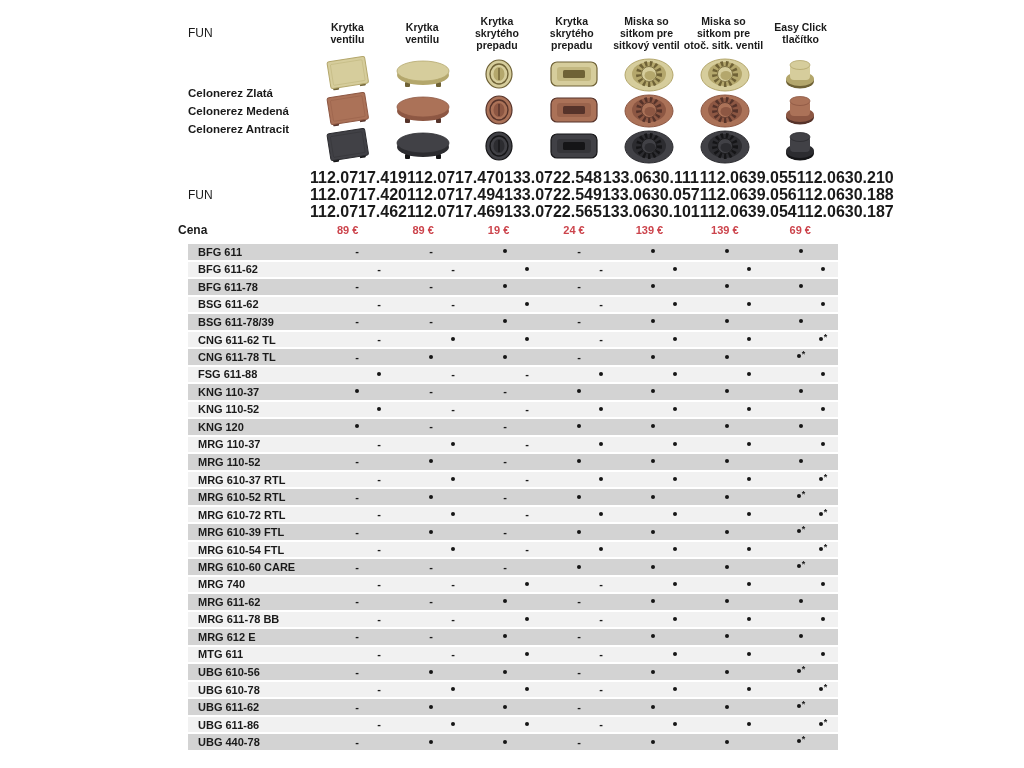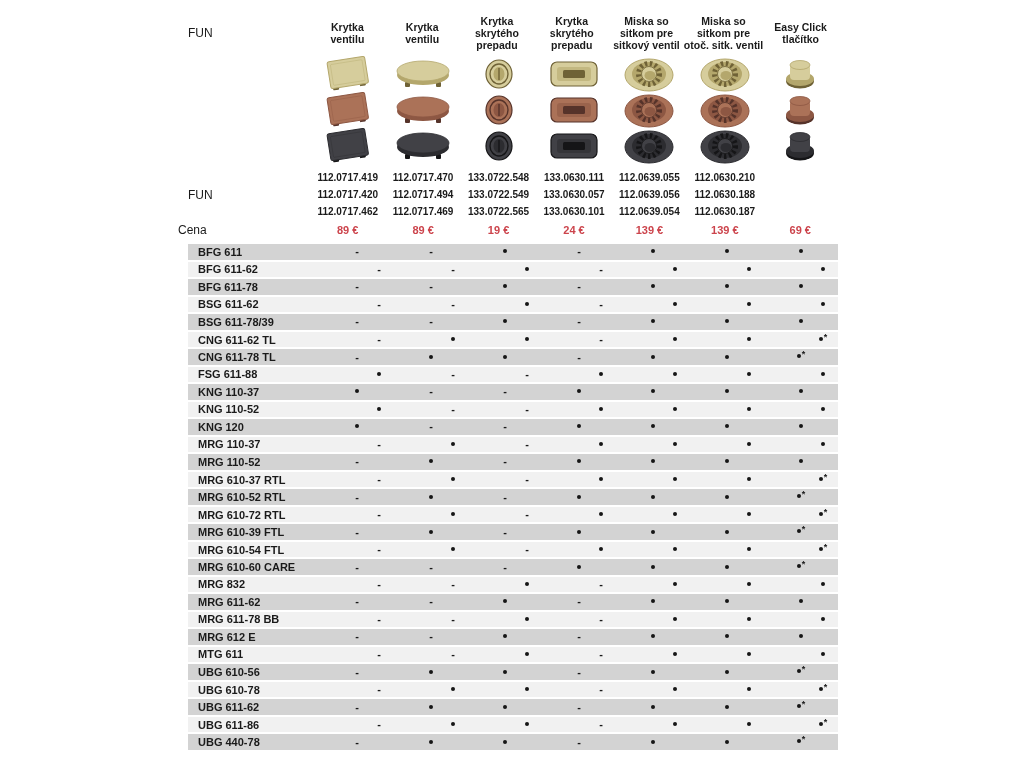--- a/index.html
+++ b/index.html
@@ -22,25 +22,25 @@
   .product-grid { height:108px; }
   .product-row { height:36px; }
   .product-cell { display:flex; justify-content:center; align-items:center; height:36px; }
   .product-cell svg { display:block; }
 
   .finish-labels { position:absolute; left:10px; top:84px; }
   .finish-label { font-weight:bold; font-size:11.5px; line-height:18px; white-space:nowrap; }
 
   
   .codes-row { margin-top:5px; height:51px; }
-  .code-col { text-align:center; font-weight:bold; font-size:10px; line-height:17px; white-space:nowrap; }
+  .code-col { text-align:center; font-weight:bold; font-size:16px; line-height:17px; white-space:nowrap; }
 
   
   .cena-row { margin-top:2px; height:16px; }
-  .cena-label { font-weight:normal; font-size:12px; padding-left:0; }
+  .cena-label { font-weight:bold; font-size:12px; padding-left:0; }
   .price { text-align:center; font-weight:bold; font-size:11px; }
 
   
   .matrix { margin-top:6px;margin-left:10px; }
   .m-row { height:15.5px; margin-bottom:2px; }
   .m-row:last-child { margin-bottom:0; }
   .m-row.odd  { background:#d3d3d3; }
   .m-row.even { background:#f1f1f1;gap:44px; }
   .m-label { font-weight:bold; font-size:11px; padding-left:10px; white-space:nowrap; }
   .m-cell { text-align:center; font-weight:bold; font-size:11px; line-height:15px; }
@@ -84,20 +84,25 @@
           <div>sitkom pre</div>
           <div>otoč. sitk. ventil</div>
         </div>
         <div class="col-title">
           <div>Easy Click</div>
           <div>tlačítko</div>
         </div>
       </div>
 
     <div class="product-grid" id="product-grid">
+      <div class="finish-labels" id="finish-labels">
+          <div class="finish-label">Celonerez Zlatá</div>
+          <div class="finish-label">Celonerez Medená</div>
+          <div class="finish-label">Celonerez Antracit</div>
+        </div>
     <div class="grid-row product-row">
           <div></div>
           <div class="product-cell">
             <svg width="64" height="36" viewBox="0 0 64 36" xmlns="http://www.w3.org/2000/svg">
               <g transform="rotate(-9 32 18)">
                 <rect x="15" y="28" width="6" height="4" rx="1" fill="#6f6236"></rect>
                 <rect x="42" y="28" width="6" height="4" rx="1" fill="#6f6236"></rect>
                 <rect x="13" y="3" width="38" height="27" rx="2" fill="#d6cd9c" stroke="#b4a76c" stroke-width="1"></rect>
                 <rect x="16" y="6" width="32" height="21" rx="1" fill="none" stroke="#b4a76c" stroke-width="0.6" opacity="0.6"></rect>
               </g>
@@ -509,21 +514,21 @@
           <div class="m-label">MRG 610-60 CARE</div>
           <div class="m-cell dash">-</div>
           <div class="m-cell dash">-</div>
           <div class="m-cell dash">-</div>
           <div class="m-cell"><span class="dot"></span></div>
           <div class="m-cell"><span class="dot"></span></div>
           <div class="m-cell"><span class="dot"></span></div>
           <div class="m-cell"><span class="dot"></span><span class="star">*</span></div>
         </div>
         <div class="grid-row m-row even">
-          <div class="m-label">MRG 832</div>
+          <div class="m-label">MRG 740</div>
           <div class="m-cell dash">-</div>
           <div class="m-cell dash">-</div>
           <div class="m-cell"><span class="dot"></span></div>
           <div class="m-cell dash">-</div>
           <div class="m-cell"><span class="dot"></span></div>
           <div class="m-cell"><span class="dot"></span></div>
           <div class="m-cell"><span class="dot"></span></div>
         </div>
         <div class="grid-row m-row odd">
           <div class="m-label">MRG 611-62</div>

